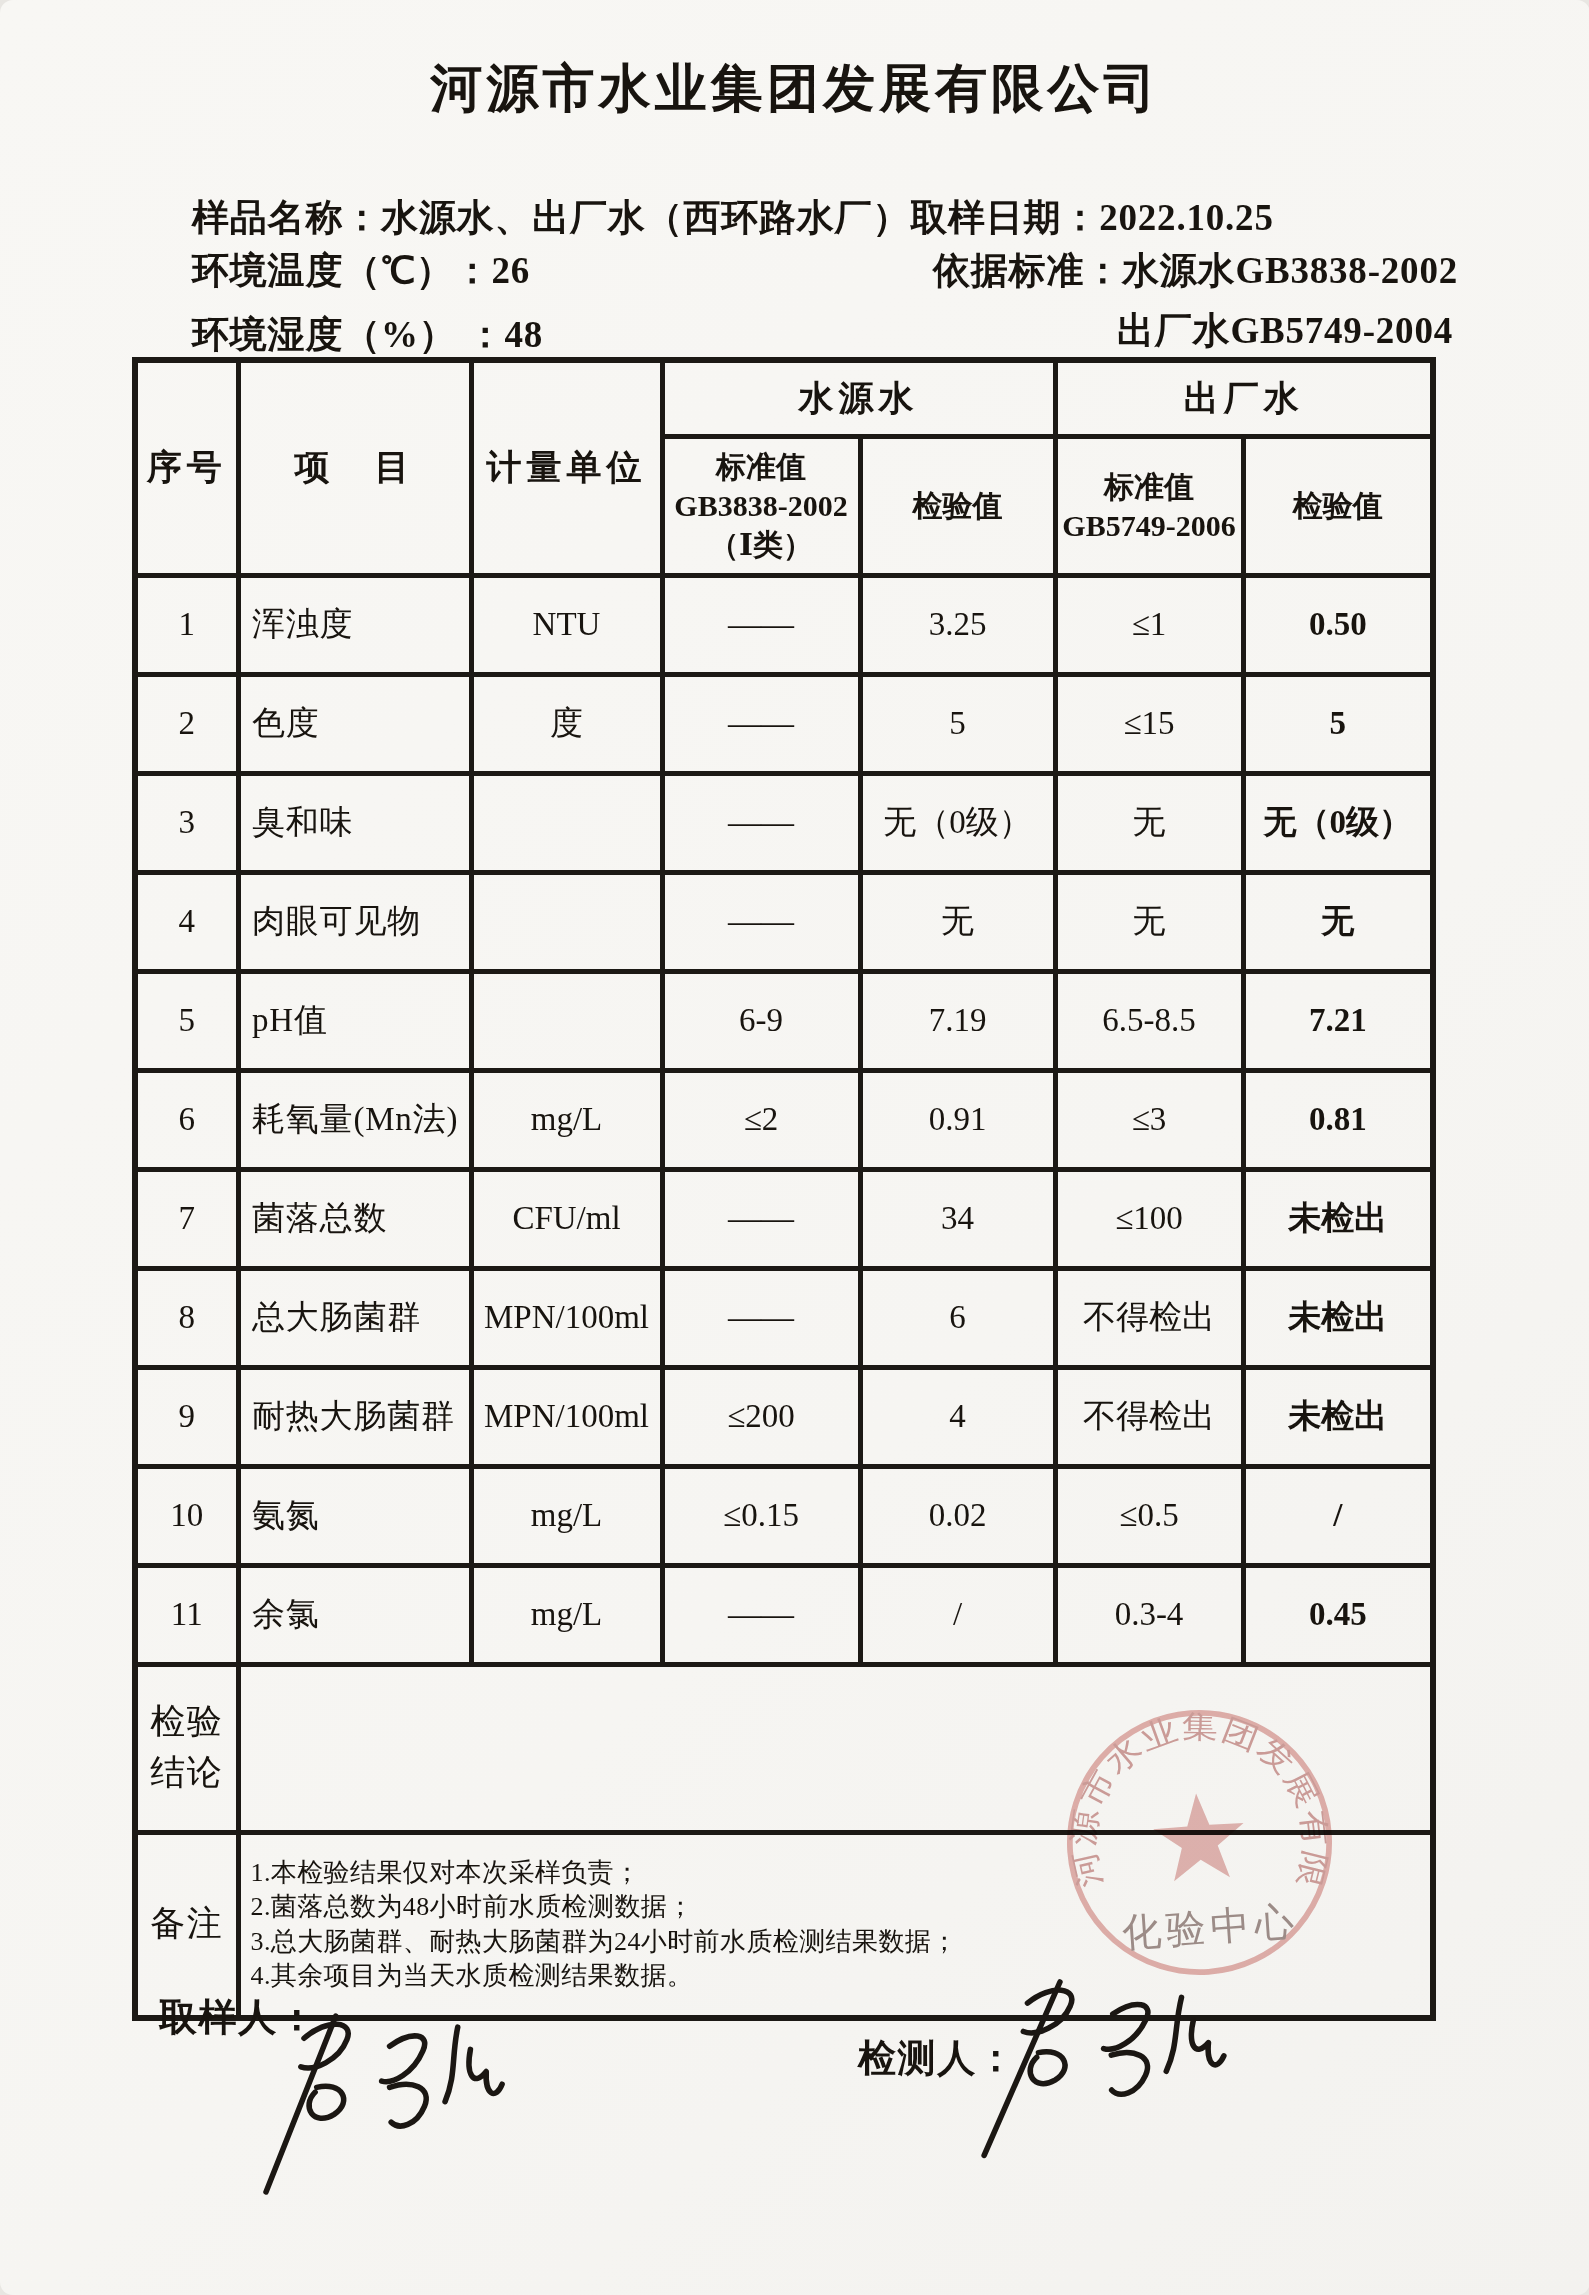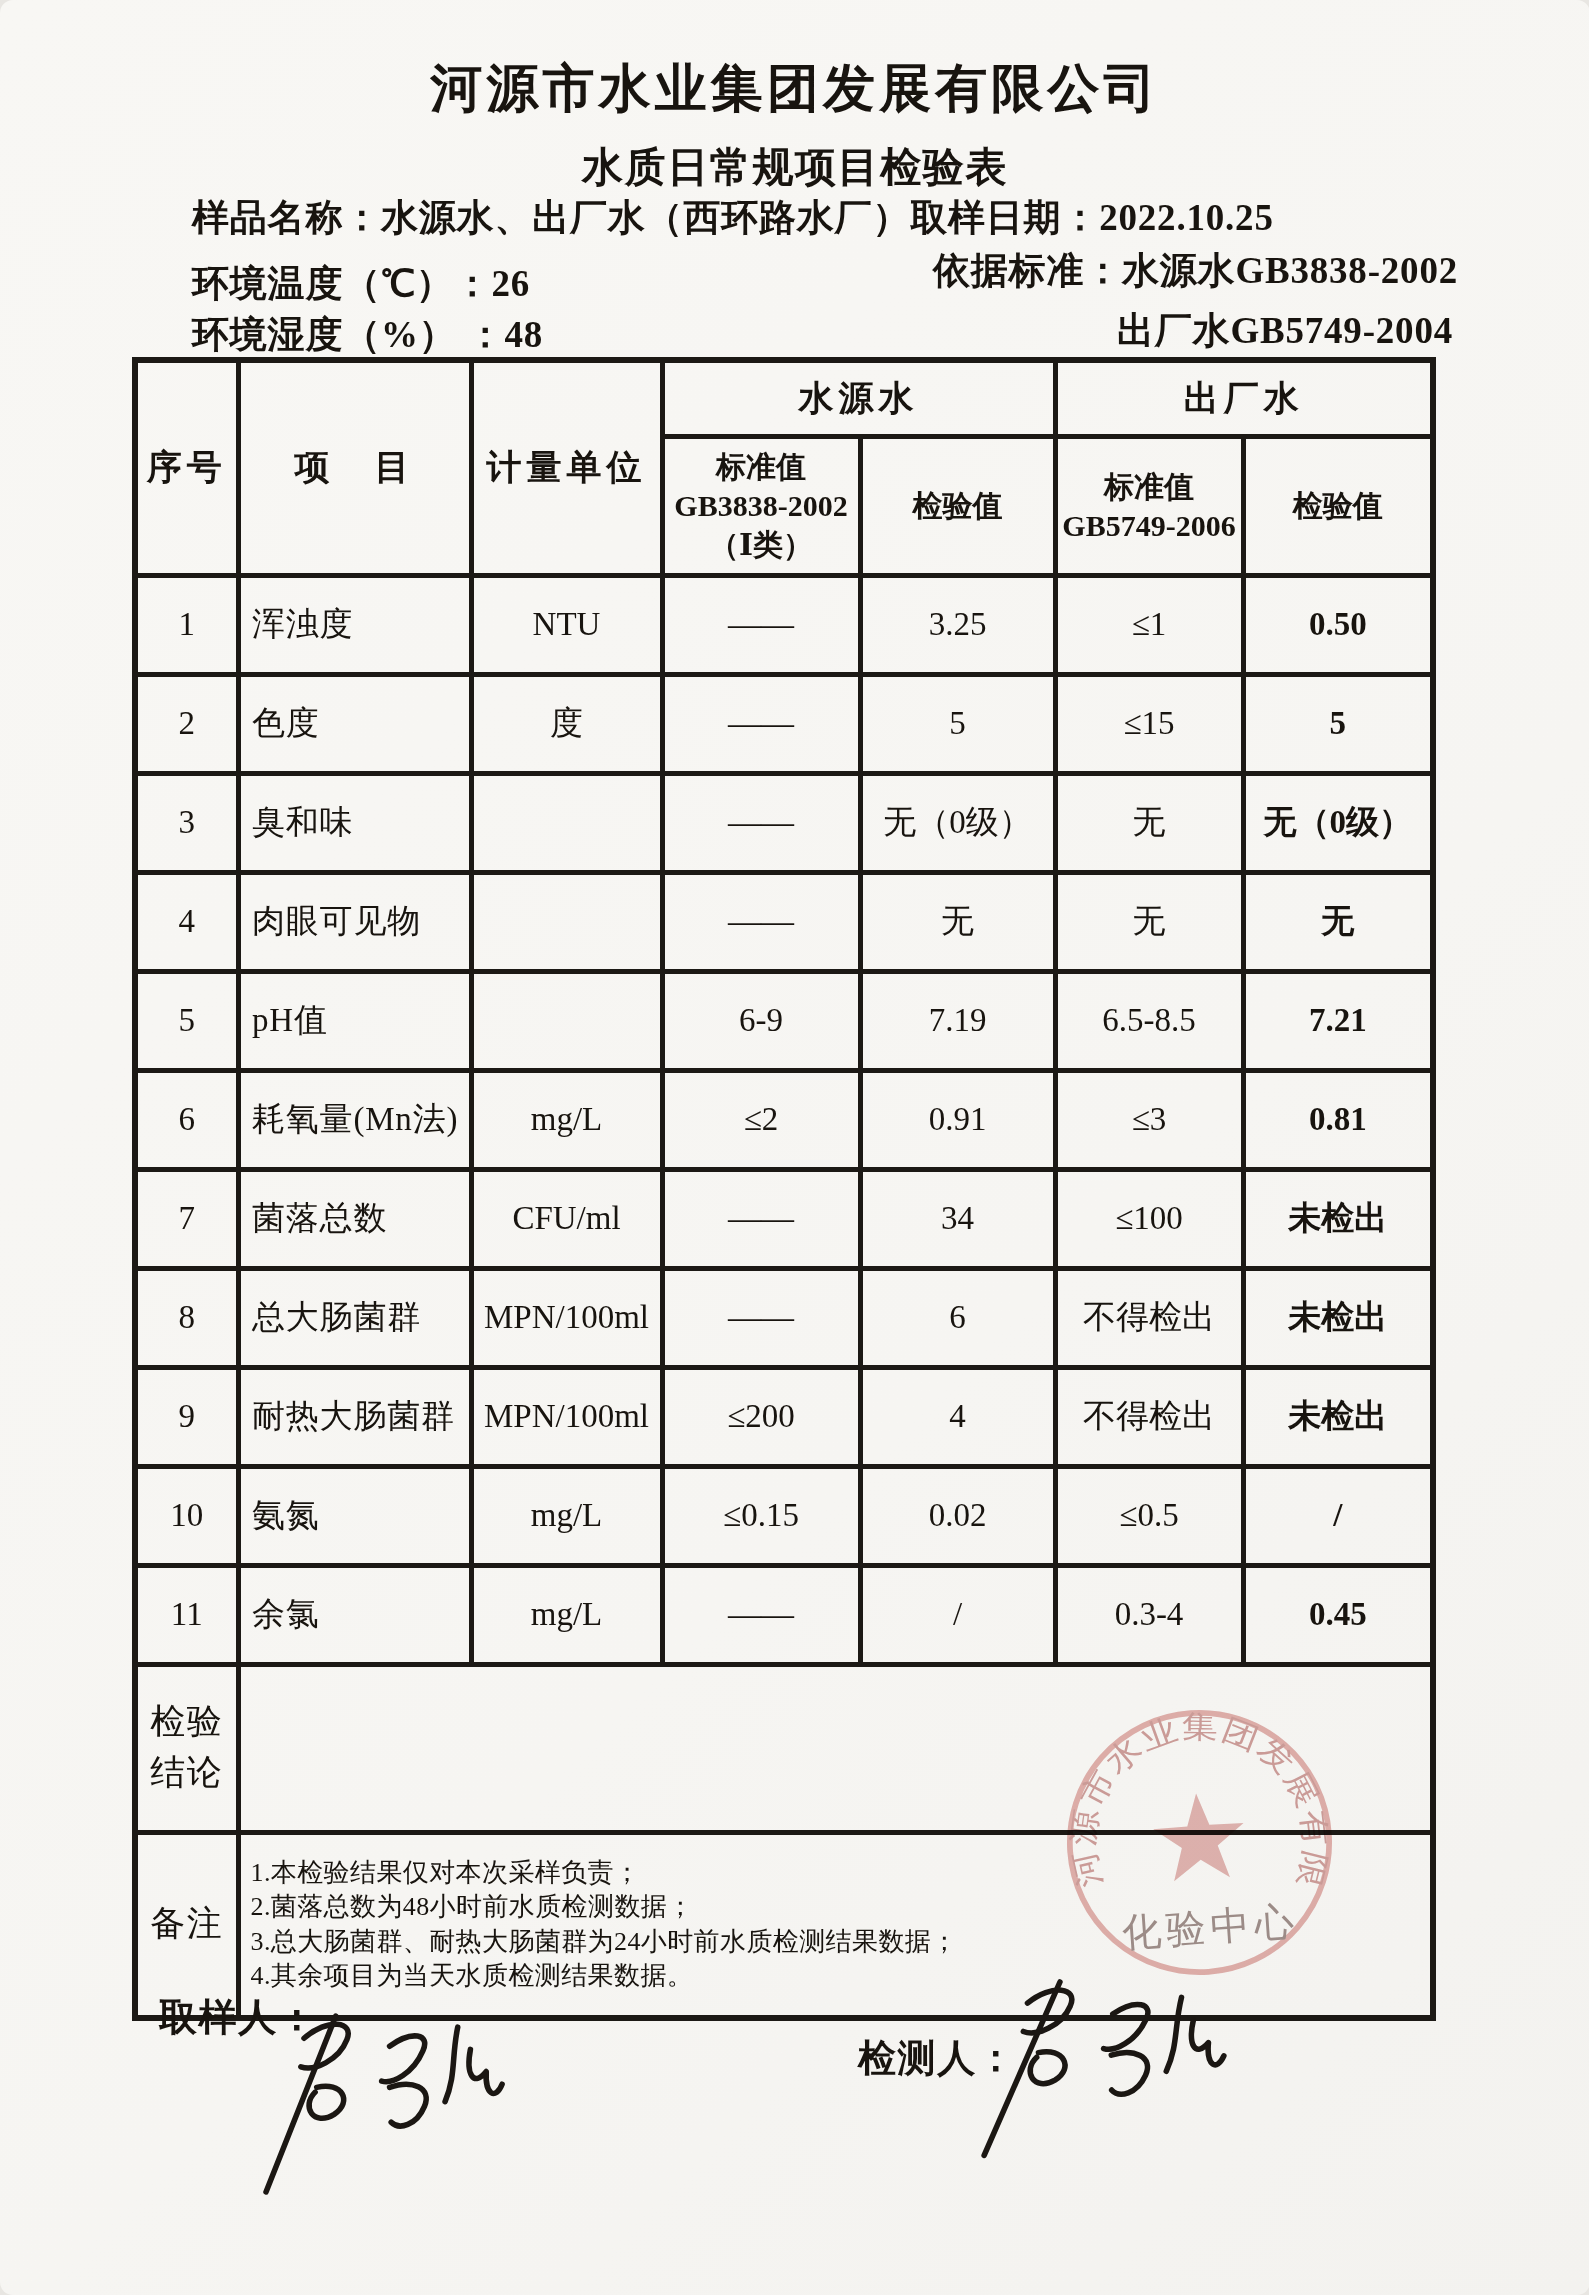--- a/index.html
+++ b/index.html
@@ -16,21 +16,21 @@
   .company-title{
     top:54px;left:0;width:100%;text-align:center;
     font-size:52px;font-weight:bold;letter-spacing:4.1px;
   }
   .form-title{
     top:140px;left:0;width:100%;text-align:center;
     font-size:41px;font-weight:bold;letter-spacing:1.6px;
   }
   .info{font-size:37px;font-weight:bold;letter-spacing:0.8px;white-space:nowrap;font-family:Liberation Serif, serif;}
   .info-line1{top:193px;left:192px;}
-  .info-line2l{top:259px;left:192px;}
+  .info-line2l{top:246px;left:192px;}
   .info-line2r{top:246px;right:132px;text-align:left;}
   .info-line3l{top:310px;left:192px;}
   .info-line3r{top:306px;right:137px;text-align:right;}
 
   table.report{
     position:absolute;left:132px;top:357px;
     width:1299px;border-collapse:collapse;table-layout:fixed;
     border:6.6px solid #1c1915;
   }
   .report th,.report td{
@@ -67,21 +67,20 @@
     opacity:0.82;mix-blend-mode:multiply;transform:rotate(-4deg);
     overflow:visible;
   }
 </style>
 </head>
 <body>
 
 <div class="page">
 
   <div class="abs company-title">河源市水业集团发展有限公司</div>
-  <div class="abs form-title">水质日常规项目检验表</div>
 
   <div class="abs info info-line1"><span>样品名称：水源水、出厂水（西环路水厂）</span><span>取样日期：2022.10.25</span></div>
 
   <div class="abs info info-line2l">环境温度（℃）：26</div>
   <div class="abs info info-line2r">依据标准：水源水GB3838-2002</div>
   <div class="abs info info-line3l">环境湿度（%） ：48</div>
   <div class="abs info info-line3r">出厂水GB5749-2004</div>
 
   <table class="report">
     <colgroup>

